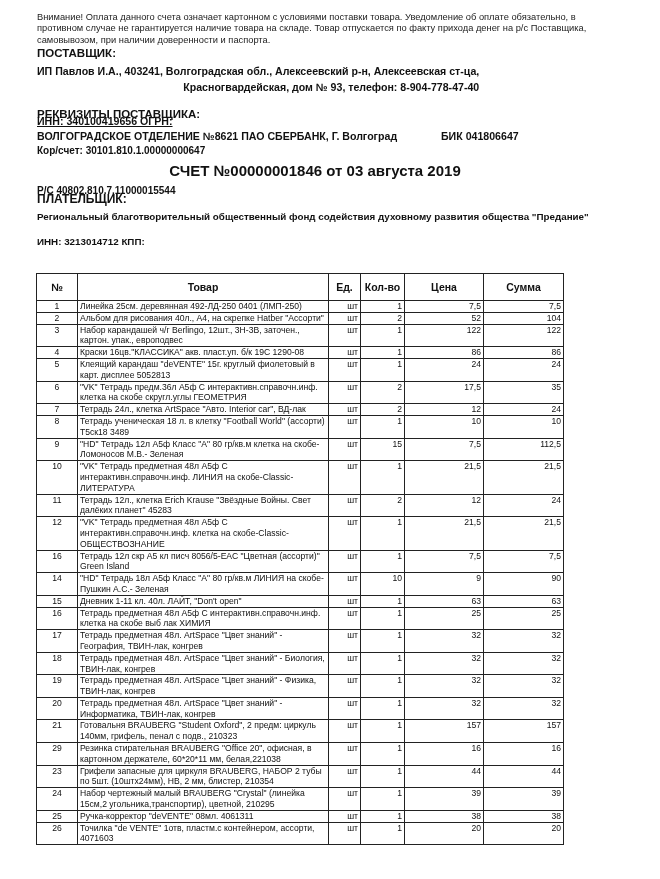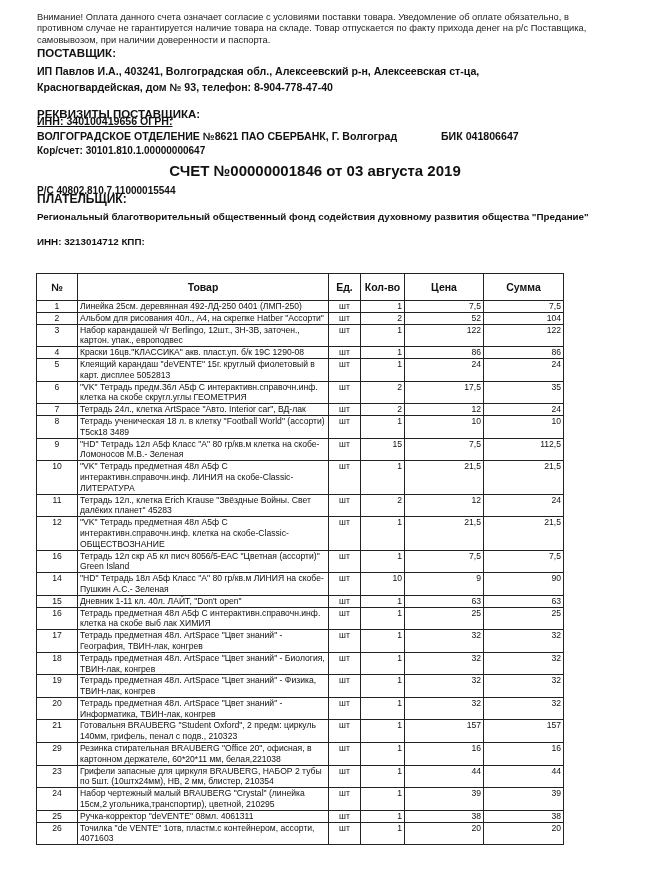--- a/index.html
+++ b/index.html
@@ -2,50 +2,50 @@
 <html><head>
 <meta charset="utf-8">
 <style>
   html, body { margin: 0; padding: 0; background: #ffffff; }
   body { width: 660px; height: 879px; position: relative; overflow: hidden;
          font-family: "Liberation Sans", sans-serif; color: #111; }
   .notice { position: absolute; left: 37px; top: 12px; width: 560px;
             font-size: 9.3px; line-height: 11.3px; color: #222; }
   .blk { position: absolute; left: 37px; font-weight: bold; font-size: 10.6px; color: #111; white-space: nowrap; }
   .h-sup { top: 47px; font-size: 11.5px; }
-  .sup-addr { top: 64px; line-height: 15.5px; }
+  .sup-addr { top: 64px; line-height: 15.5px; text-align: right; }
   .h-req { top: 108px; font-size: 11.5px; }
   .inn { top: 115px; text-decoration: underline; }
   .bank { top: 130px; }
   .bik { position: absolute; left: 441px; top: 130px; font-weight: bold; font-size: 10.6px; white-space: nowrap; }
   .kor { top: 145px; font-size: 10px; }
   .rs { top: 159px; font-size: 10px; margin-top: 26px; }
   .title { position: absolute; left: 0; width: 660px; top: 165px; text-align: center;
            font-weight: bold; font-size: 15px; letter-spacing: 0; padding-left: 10px; box-sizing: border-box; }
   .title { top: 162px; }
   .title span { display: inline-block; margin-left: -40px; }
   .payer-h { top: 192px; font-size: 12px; }
   .payer-name { top: 211px; font-size: 9.8px; line-height: 12.5px; white-space: normal; width: 560px; }
   .payer-inn { top: 236px; font-size: 9.8px; }
 
   table.items { position: absolute; left: 36px; top: 273px; border-collapse: collapse;
                 table-layout: fixed; width: 527px; font-size: 8.6px; }
   table.items th, table.items td { border: 1px solid #222; padding: 0 2px; vertical-align: top;
                 line-height: 10.8px; }
   table.items th { font-weight: bold; font-size: 10.5px; height: 26px; vertical-align: middle; text-align: center; }
   td.num { text-align: center; }
-  td.unit { text-align: center; }
+  td.unit { text-align: right; }
   td.r { text-align: right; }
   col.c1 { width: 41px; } col.c2 { width: 251px; } col.c3 { width: 32px; }
   col.c4 { width: 44px; } col.c5 { width: 79px; } col.c6 { width: 80px; }
 </style>
 </head>
 <body>
 
-<div class="notice">Внимание! Оплата данного счета означает согласие с условиями поставки товара. Уведомление об оплате обязательно, в противном случае не гарантируется наличие товара на складе. Товар отпускается по факту прихода денег на р/с Поставщика, самовывозом, при наличии доверенности и паспорта.</div>
+<div class="notice">Внимание! Оплата данного счета означает картонном с условиями поставки товара. Уведомление об оплате обязательно, в противном случае не гарантируется наличие товара на складе. Товар отпускается по факту прихода денег на р/с Поставщика, самовывозом, при наличии доверенности и паспорта.</div>
 
 <div class="blk h-sup">ПОСТАВЩИК:</div>
 <div class="blk sup-addr">
   <div>ИП Павлов И.А., 403241, Волгоградская обл., Алексеевский р-н, Алексеевская ст-ца,</div>
   <div>Красногвардейская, дом № 93, телефон: 8-904-778-47-40</div>
 </div>
 <div class="blk h-req">РЕКВИЗИТЫ ПОСТАВЩИКА:</div>
 <div class="blk inn">ИНН: 340100419656 ОГРН:</div>
 <div class="blk bank">ВОЛГОГРАДСКОЕ ОТДЕЛЕНИЕ №8621 ПАО СБЕРБАНК, Г. Волгоград</div>
 <div class="bik">БИК 041806647</div>

